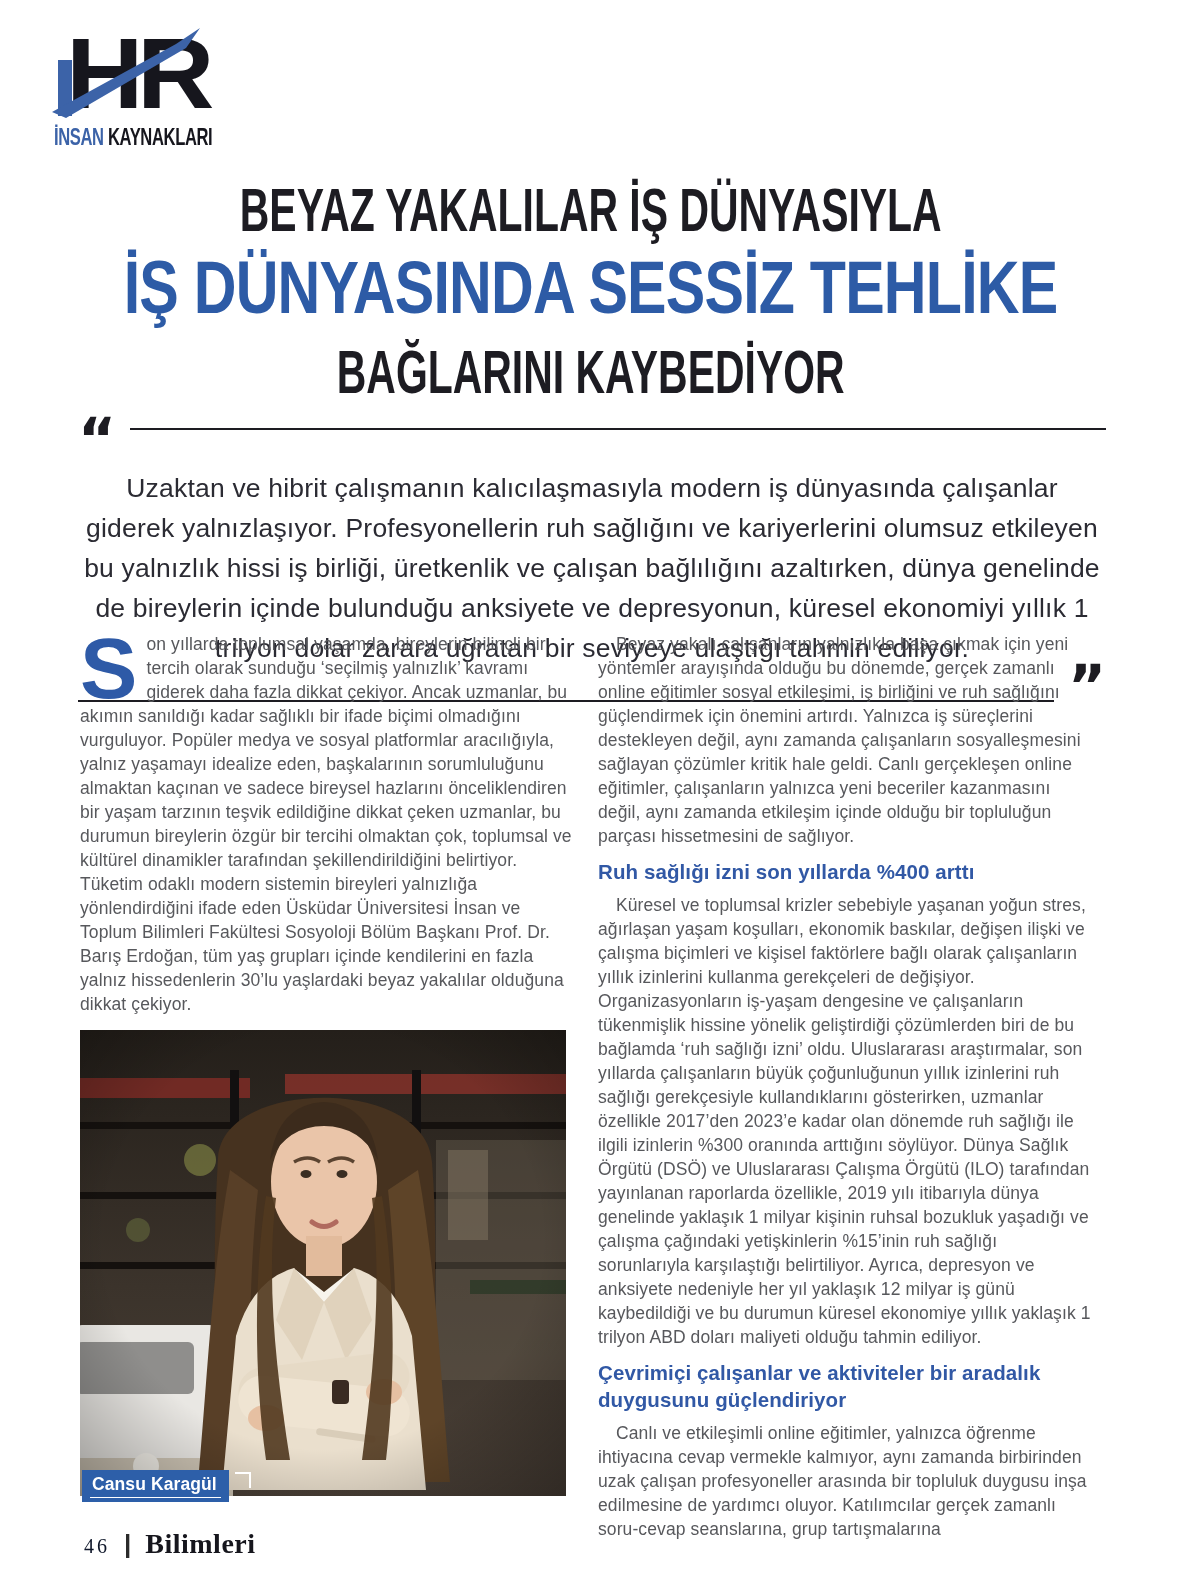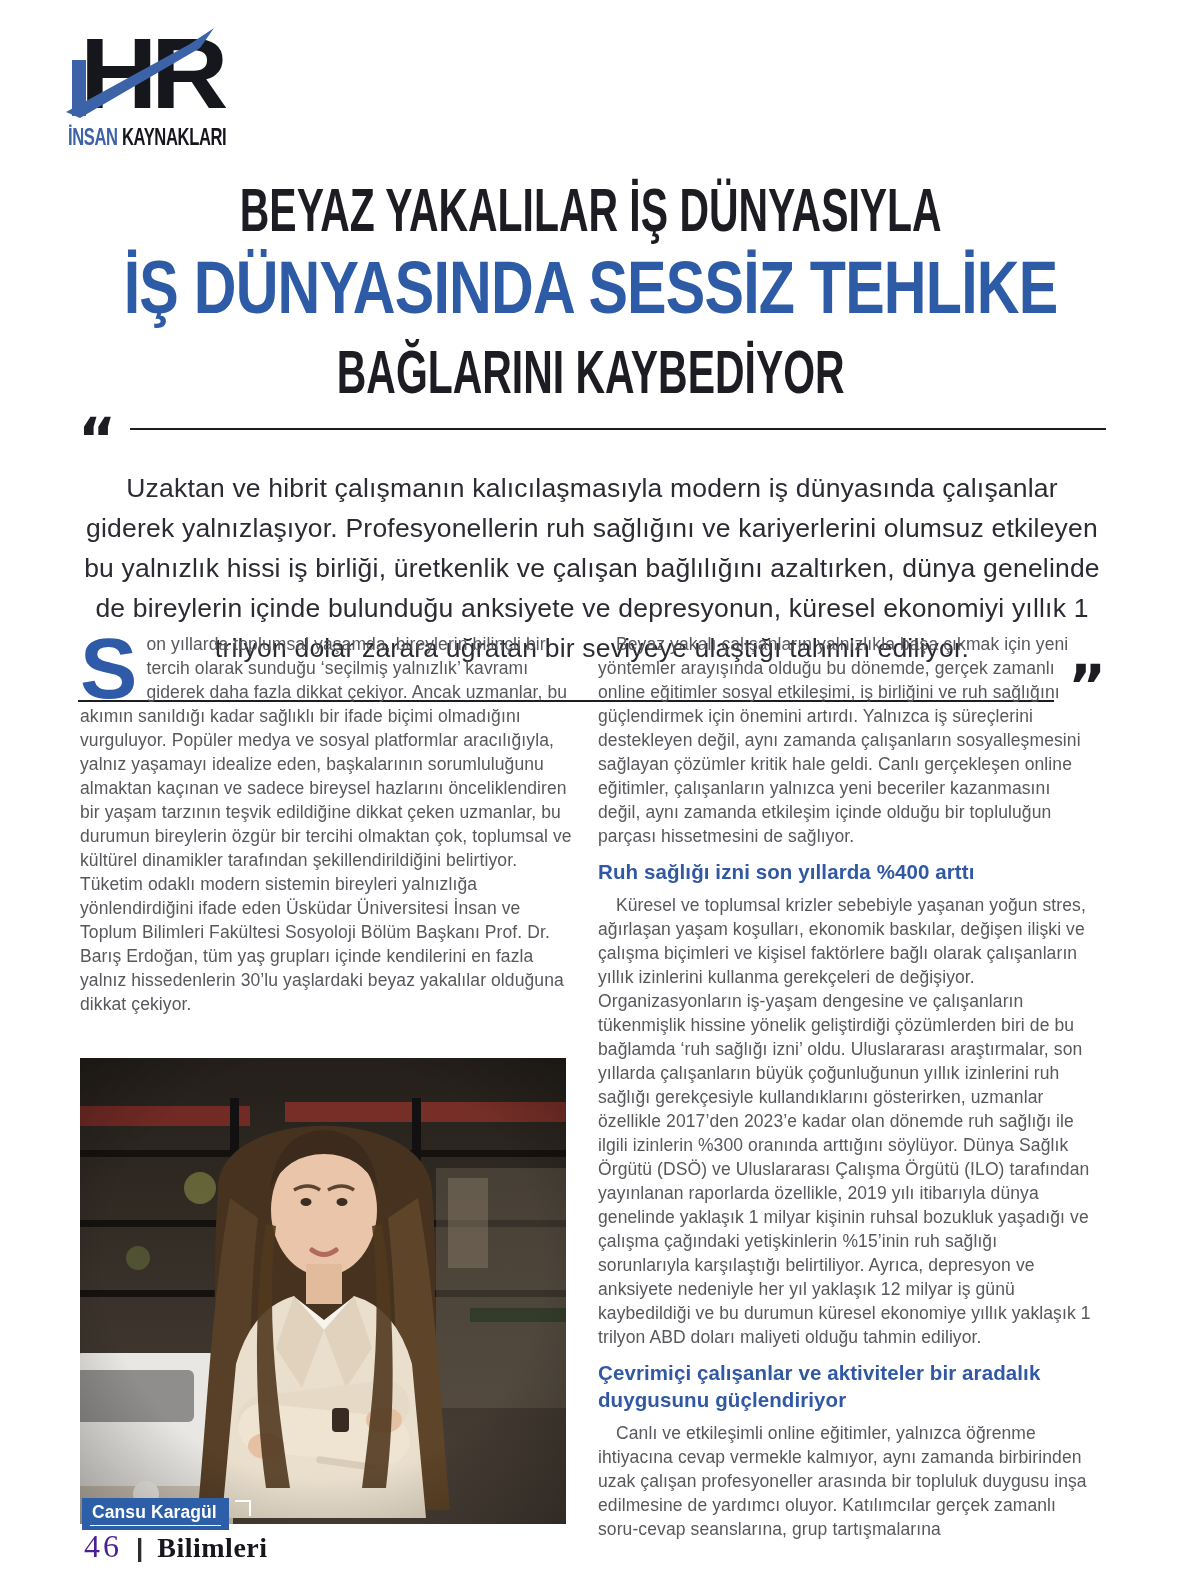--- a/index.html
+++ b/index.html
@@ -7,21 +7,21 @@
   .page {
     position:relative;
     width:1181px; height:1594px;
     margin:0 auto;
     background:#ffffff;
     font-family:"Liberation Sans", sans-serif;
     overflow:hidden;
   }
 
   
-  .logo-block { position:absolute; left:64px; top:26px; width:220px; }
+  .logo-block { position:absolute; left:50px; top:26px; width:220px; }
   .logo-sub { margin-top:2px; margin-left:4px; font-weight:bold; font-size:23px;
     letter-spacing:-0.5px; white-space:nowrap;
     transform:scaleX(0.72); transform-origin:left center; }
   .logo-sub .sub-blue { color:#3c63a8; }
   .logo-sub .sub-black { color:#16161d; }
 
   
   .headline-wrap { position:absolute; left:0; top:168px; width:100%; text-align:center; }
   .kicker {
     display:inline-block; color:#2d5ba6; font-weight:bold; font-size:74px;
@@ -54,35 +54,35 @@
   .col p { margin-bottom:7px; }
   .indent { text-indent:18px; }
   .drop-cap {
     float:left; color:#2e5aa7; font-weight:bold;
     font-size:86px; line-height:68px; padding-right:9px; padding-top:2px;
   }
   .subhead { color:#3158a5; font-weight:bold; font-size:20.5px; line-height:27px;
     margin:10px 0 8px 0; letter-spacing:0.1px; }
 
   
-  .photo-frame { position:relative; margin-top:42px; width:486px; height:466px; background:#2a241f; }
+  .photo-frame { position:relative; margin-top:14px; width:486px; height:466px; background:#2a241f; }
   .photo-frame svg { display:block; }
   .caption-badge {
     position:absolute; left:2px; bottom:-6px;
     background:#2d5fa9; color:#ffffff; font-weight:bold; font-size:17.5px;
     padding:4px 12px 8px 10px; line-height:20px;
   }
   .caption-badge .cap-underline { position:absolute; left:8px; right:8px; bottom:4px;
     border-bottom:1.5px solid #ffffff; }
   .caption-bracket { position:absolute; right:-22px; top:2px; width:16px; height:16px;
     border-top:2px solid #ffffff; border-right:2px solid #ffffff; }
 
   
   .footer { position:absolute; left:84px; top:1528px; display:flex; align-items:baseline; gap:14px; }
-  .page-number { font-family:"Liberation Serif", serif; font-size:32px; color:#4c1d95; letter-spacing:3px; }
+  .page-number { font-family:"Liberation Serif", serif; font-size:20px; color:#0f172a; letter-spacing:3px; }
   .footer-sep { font-size:26px; color:#2b2b2b; font-weight:bold; }
   .magazine-name { font-family:"Liberation Serif", serif; font-weight:bold; font-size:28px;
     color:#16161d; letter-spacing:0.5px; }
 </style>
 </head>
 <body>
 
 <div class="page">
 
   <div class="logo-block">

